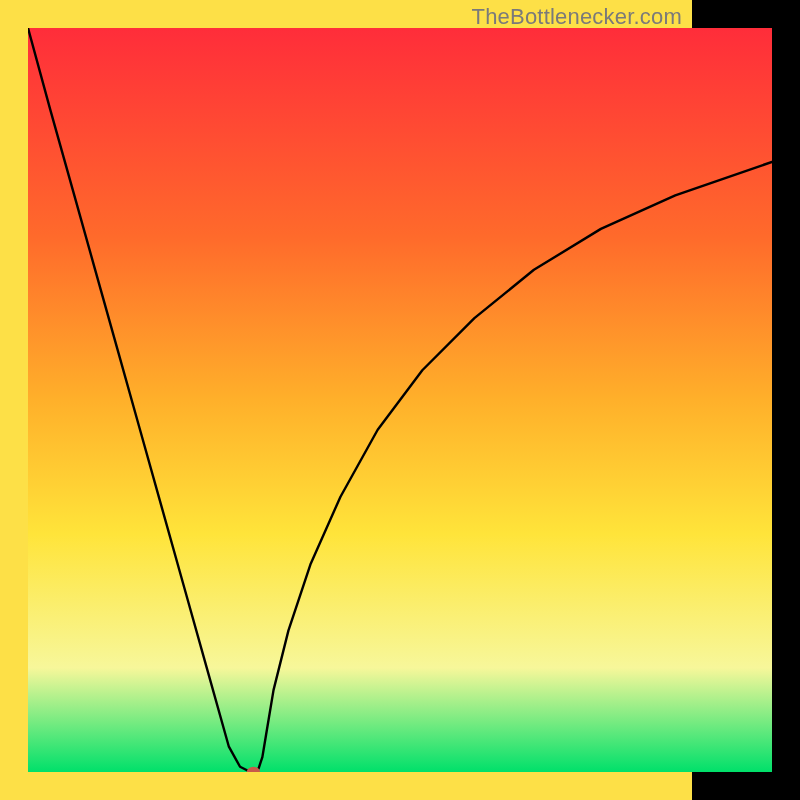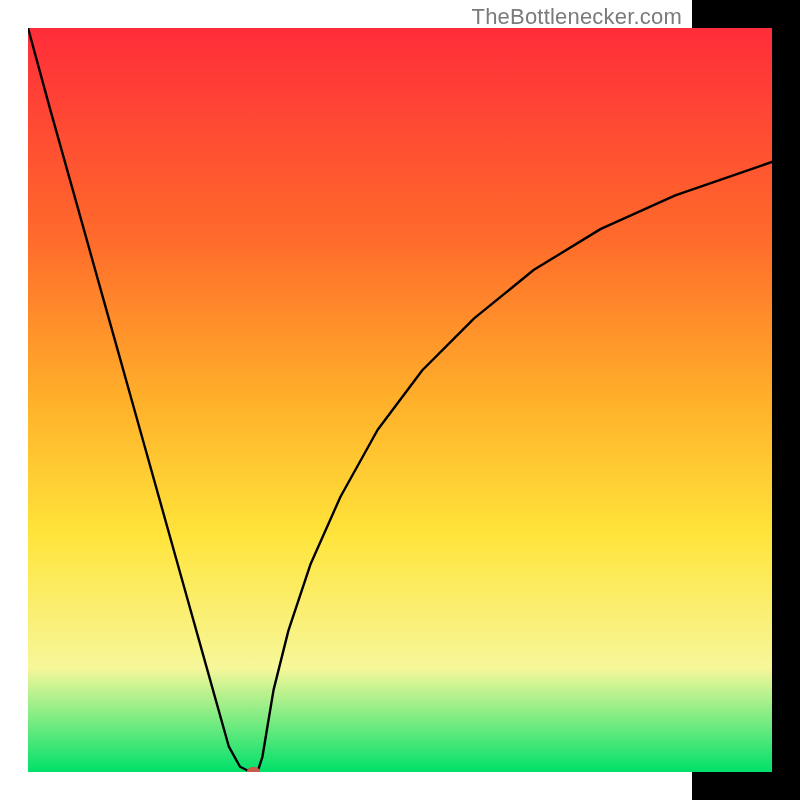--- a/index.html
+++ b/index.html
@@ -8,21 +8,21 @@
     width: 800px;
     height: 800px;
     background: #000;
     font-family: Arial, Helvetica, sans-serif;
     overflow: hidden;
   }
   .frame {
     position: relative;
     width: 692px;
     height: 800px;
-    background: #ffffff;
+    background: #fde047;
   }
   .attribution {
     position: absolute;
     top: 4px;
     right: 10px;
     color: #7a7a7a;
     font-size: 22px;
     font-weight: 500;
     letter-spacing: 0.2px;
   }

